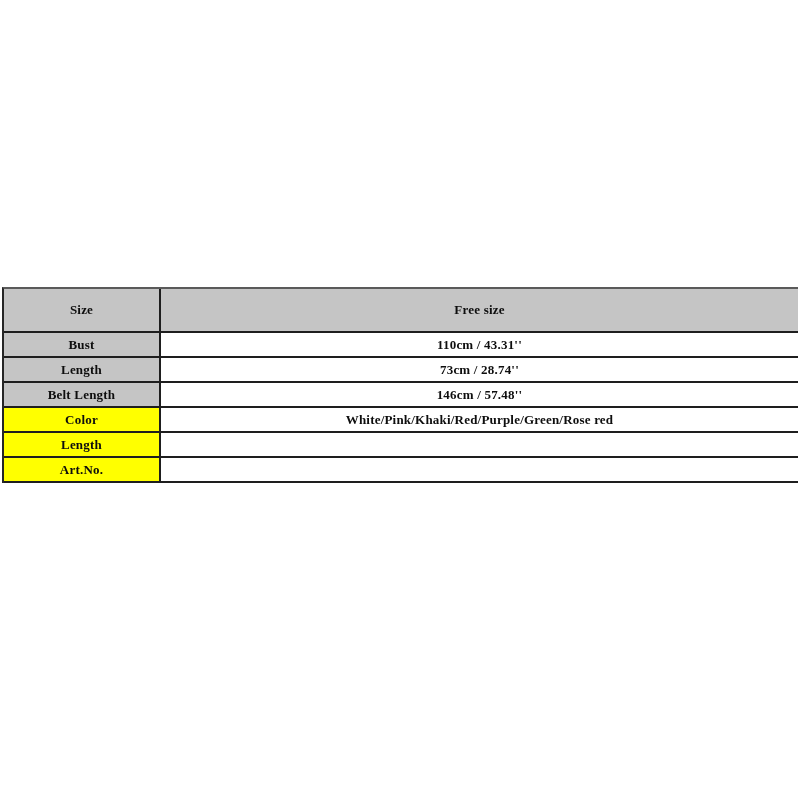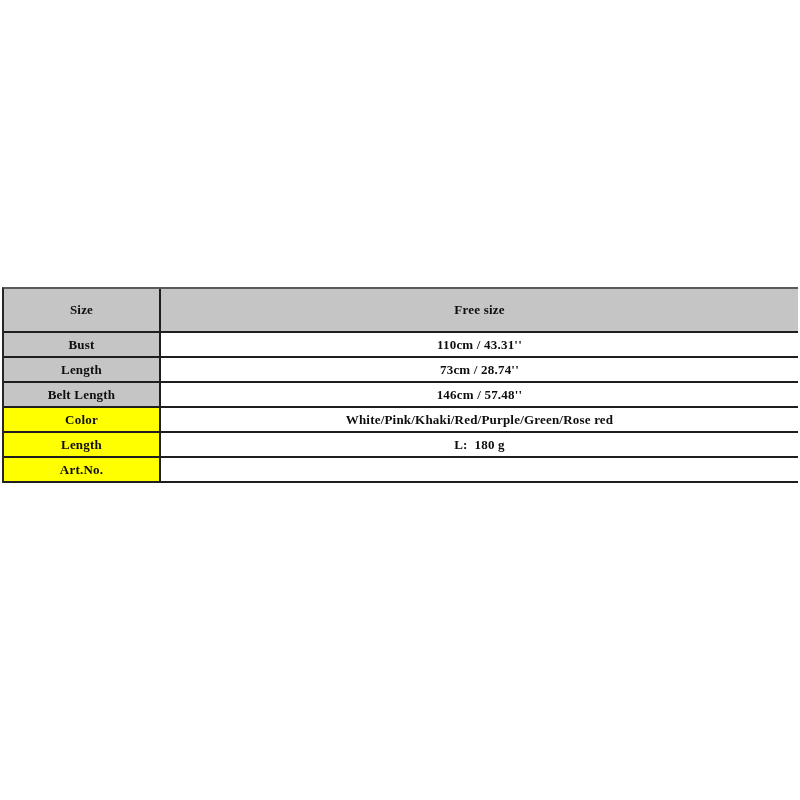--- a/index.html
+++ b/index.html
@@ -82,21 +82,20 @@
       <div class="cell value-cell bg-white">146cm / 57.48''</div>
     </div>
 
     <div class="trow">
       <div class="cell label-cell bg-yellow">Color</div>
       <div class="cell value-cell bg-white">White/Pink/Khaki/Red/Purple/Green/Rose red</div>
     </div>
 
     <div class="trow">
       <div class="cell label-cell bg-yellow">Length</div>
-      <div class="cell value-cell bg-white">L:&nbsp;&nbsp;180 g</div>
     </div>
 
     <div class="trow">
       <div class="cell label-cell bg-yellow">Art.No.</div>
     </div>
 
 
   </div>
 </div>
 

